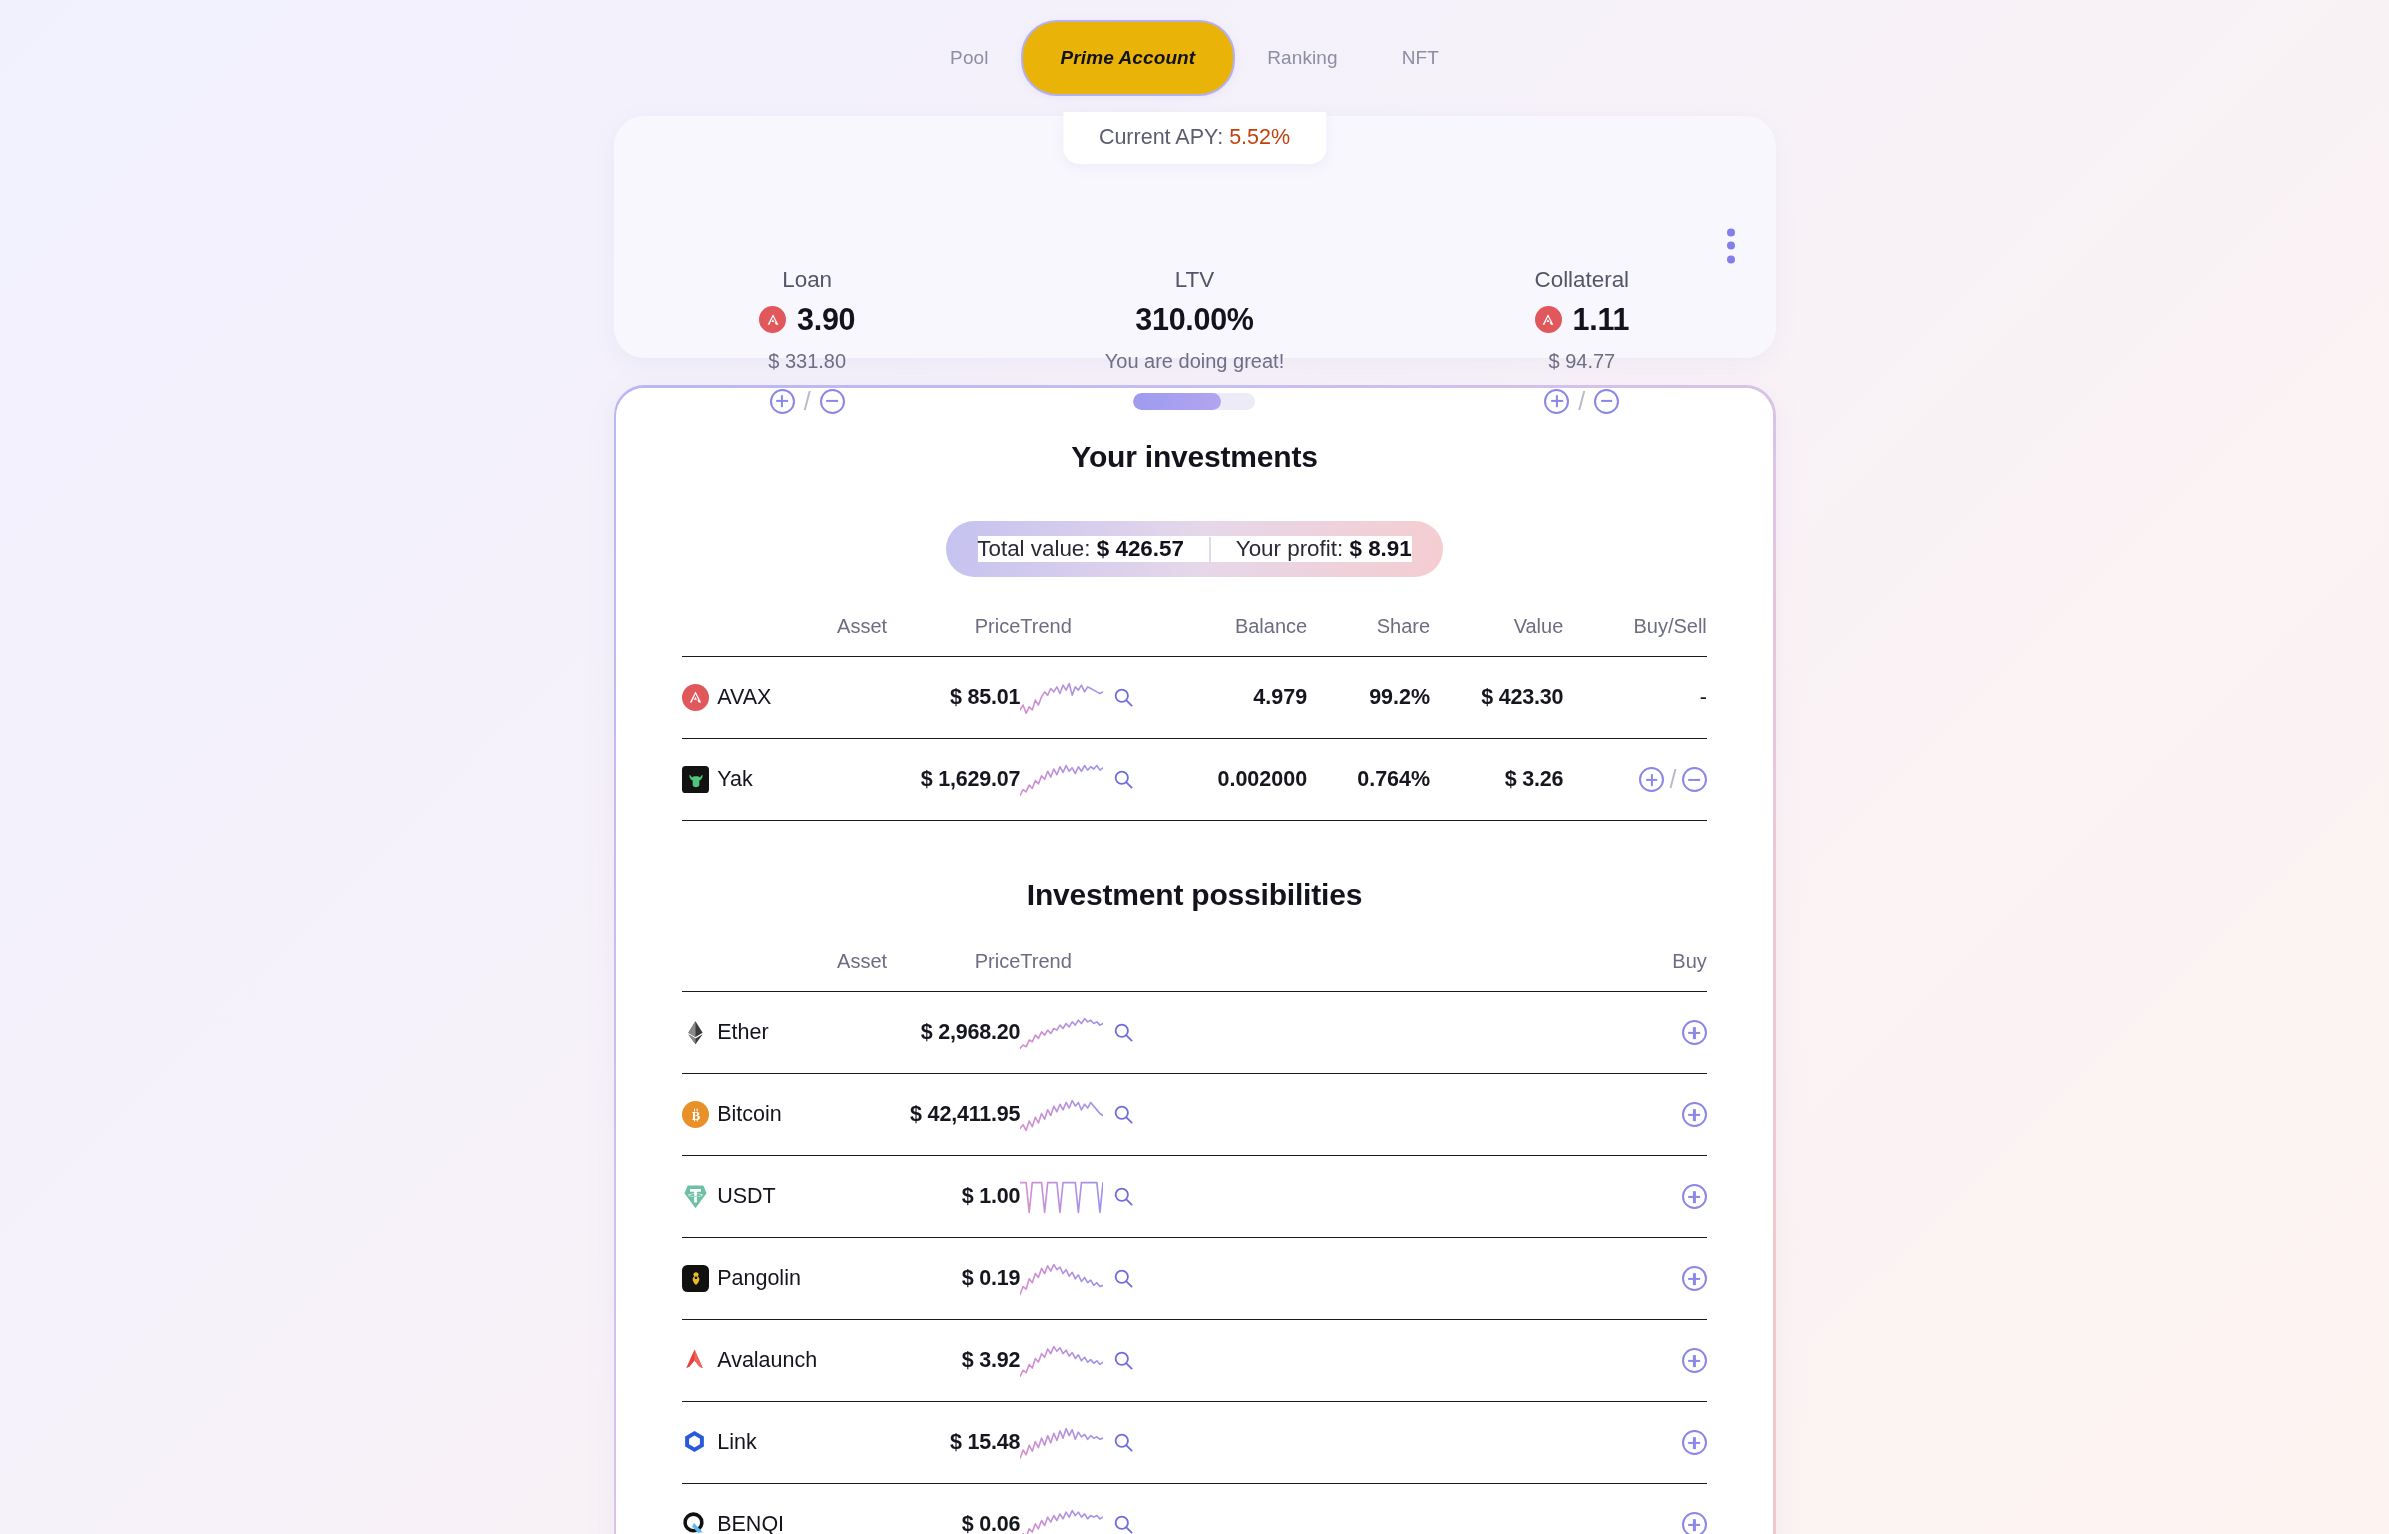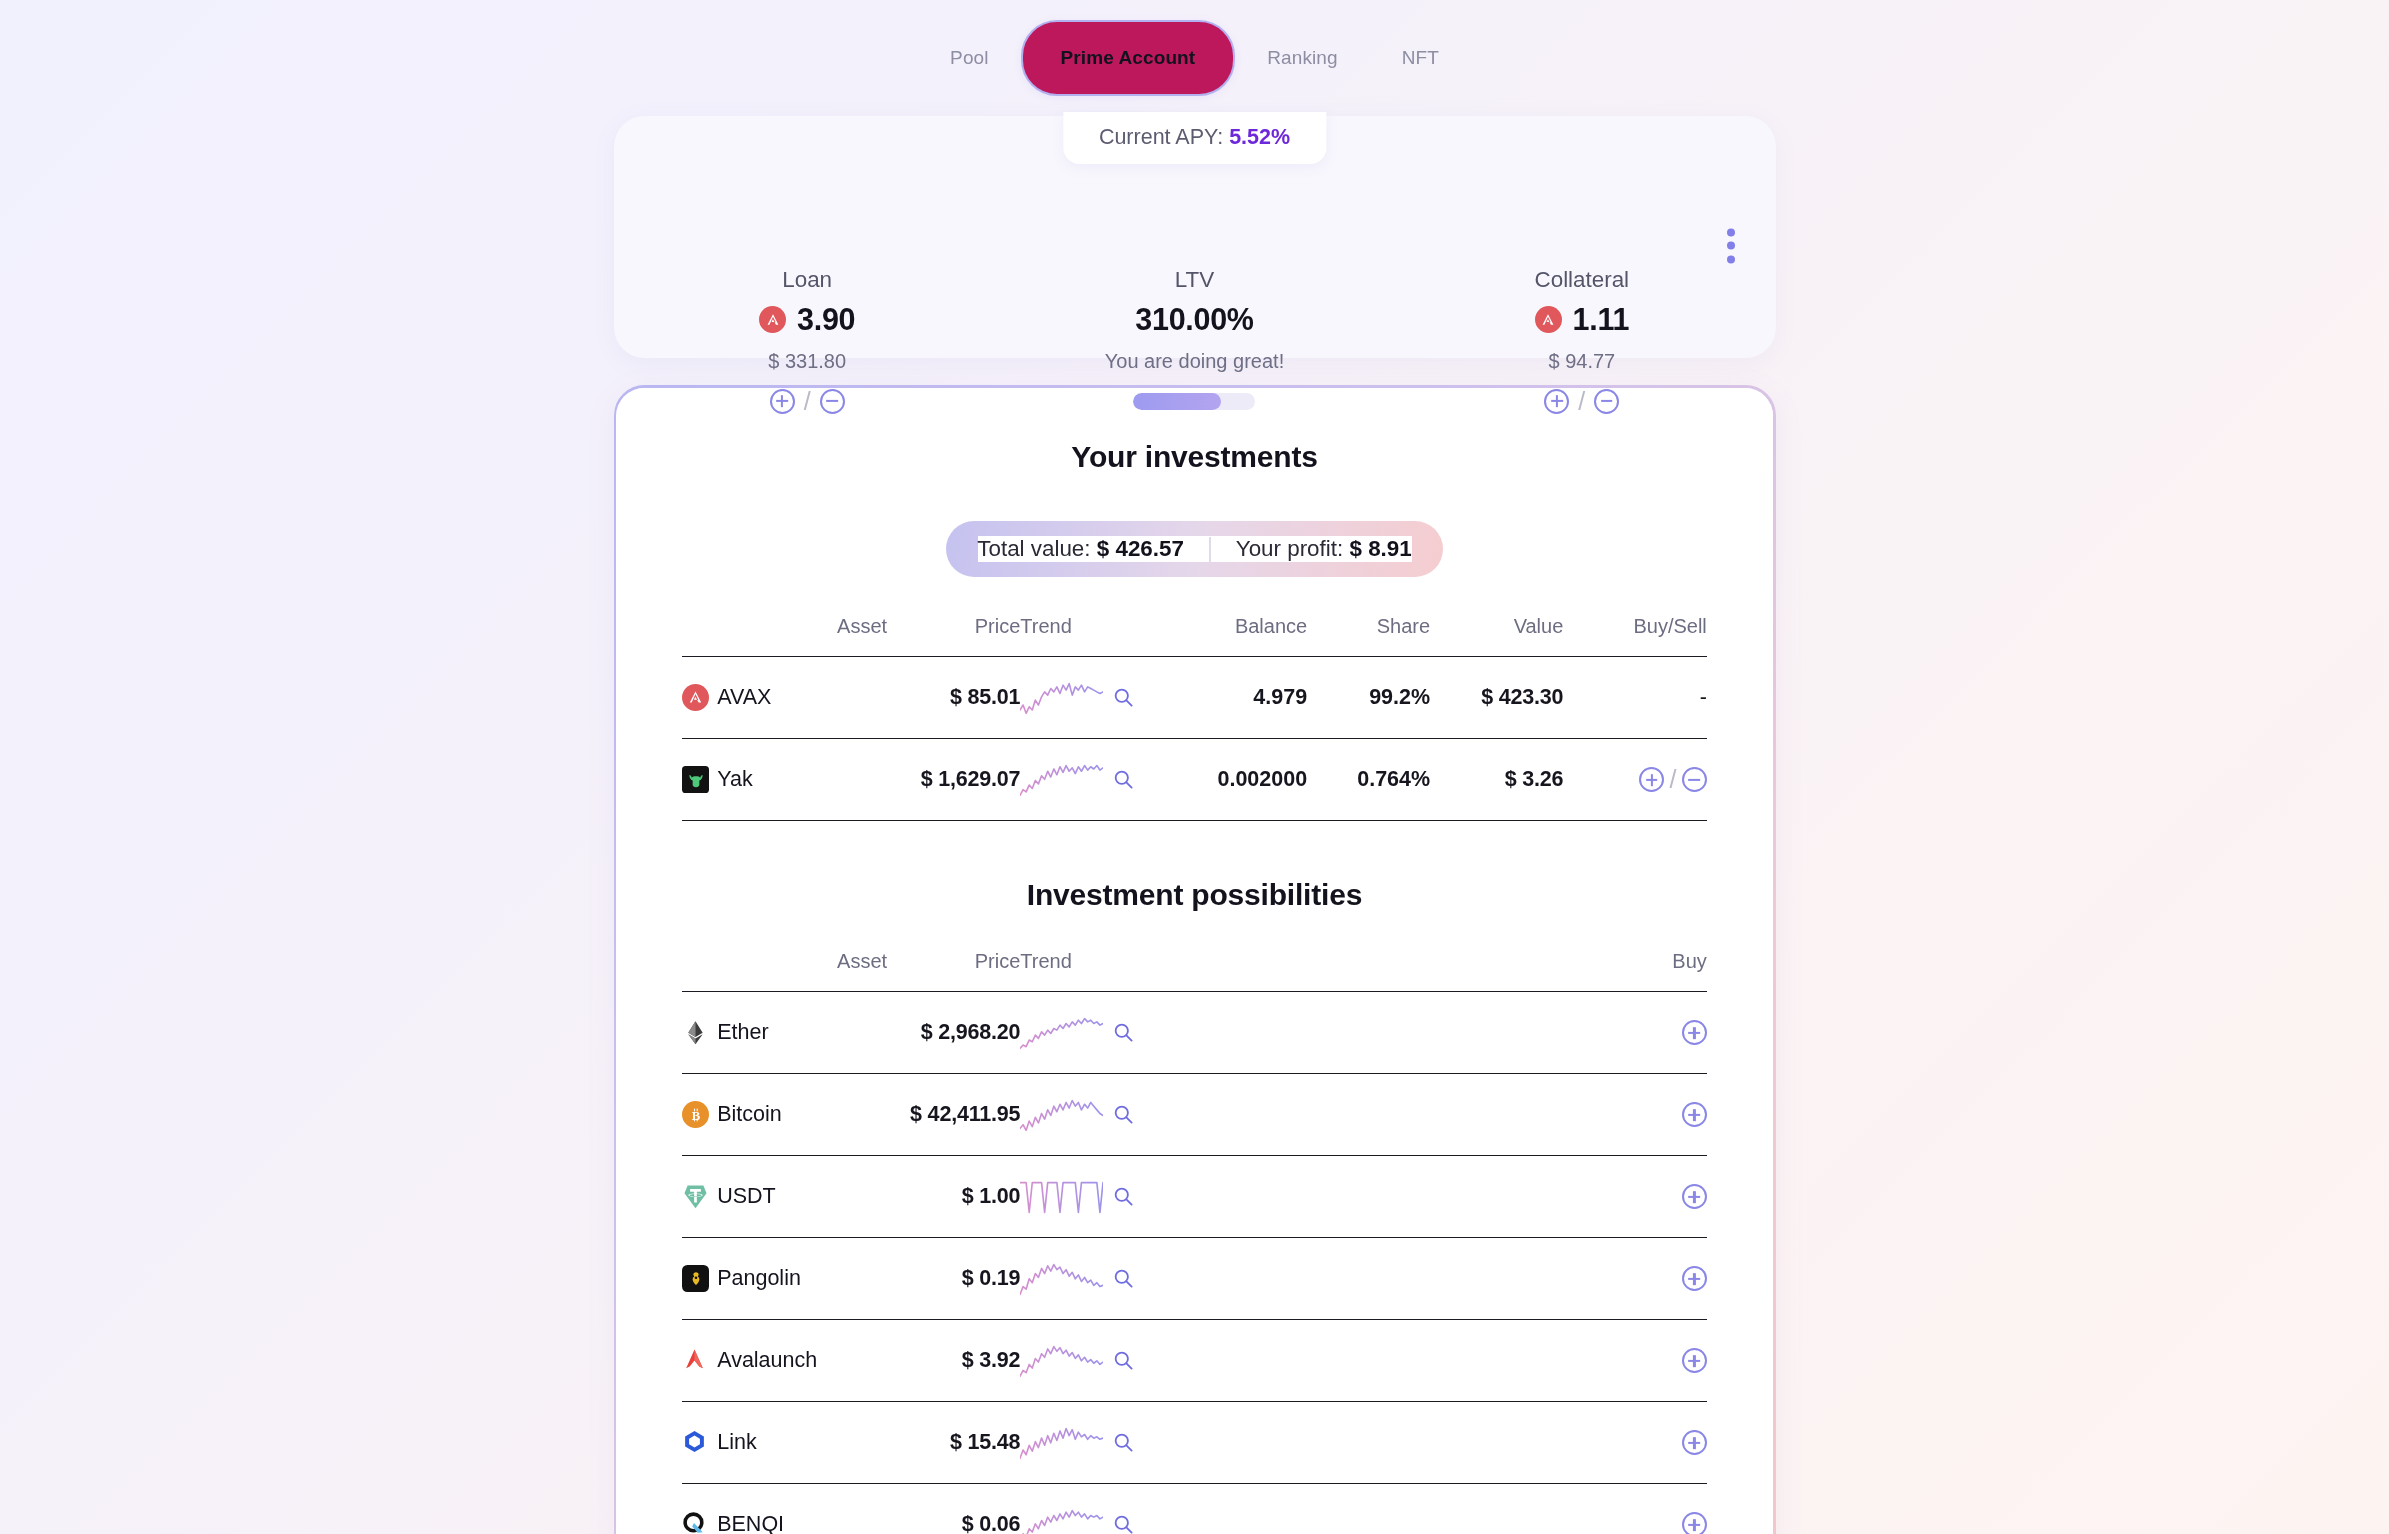--- a/index.html
+++ b/index.html
@@ -31,23 +31,24 @@
     padding: 12.6px 32px;
     cursor: pointer;
     letter-spacing: 0.1px;
     white-space: nowrap;
   }
   .tab.active {
     color: #12121c;
     font-weight: bold;
     border: 2.7px solid #b3b0f0;
     border-radius: 36px;
-    background: #be185d;
+    background: #eab308;
     padding: 25px 38px;
     box-shadow: 0 1.8px 9px rgba(140,130,230,0.10);
+    font-style: italic;
   }
 
   
   .summary-wrap {
     display: flex;
     justify-content: center;
     margin-top: 20px;
   }
   .summary-card {
     position: relative;
@@ -63,21 +64,21 @@
     left: 50%;
     transform: translateX(-50%);
     background: #ffffff;
     border-radius: 0 0 16px 16px;
     padding: 12.6px 36px 14.4px;
     font-size: 21.5px;
     color: #5c5c70;
     white-space: nowrap;
     box-shadow: 0 3.6px 12.6px rgba(130,120,200,0.08);
   }
-  .apy-pill b { color: #6d28d9; font-weight: bold; }
+  .apy-pill b { color: #c2410c; font-weight: normal; }
 
   .kebab {
     position: absolute;
     top: 130px;
     right: 41px;
     transform: translateY(-50%);
     display: flex;
     flex-direction: column;
     gap: 5.4px;
     cursor: pointer;

